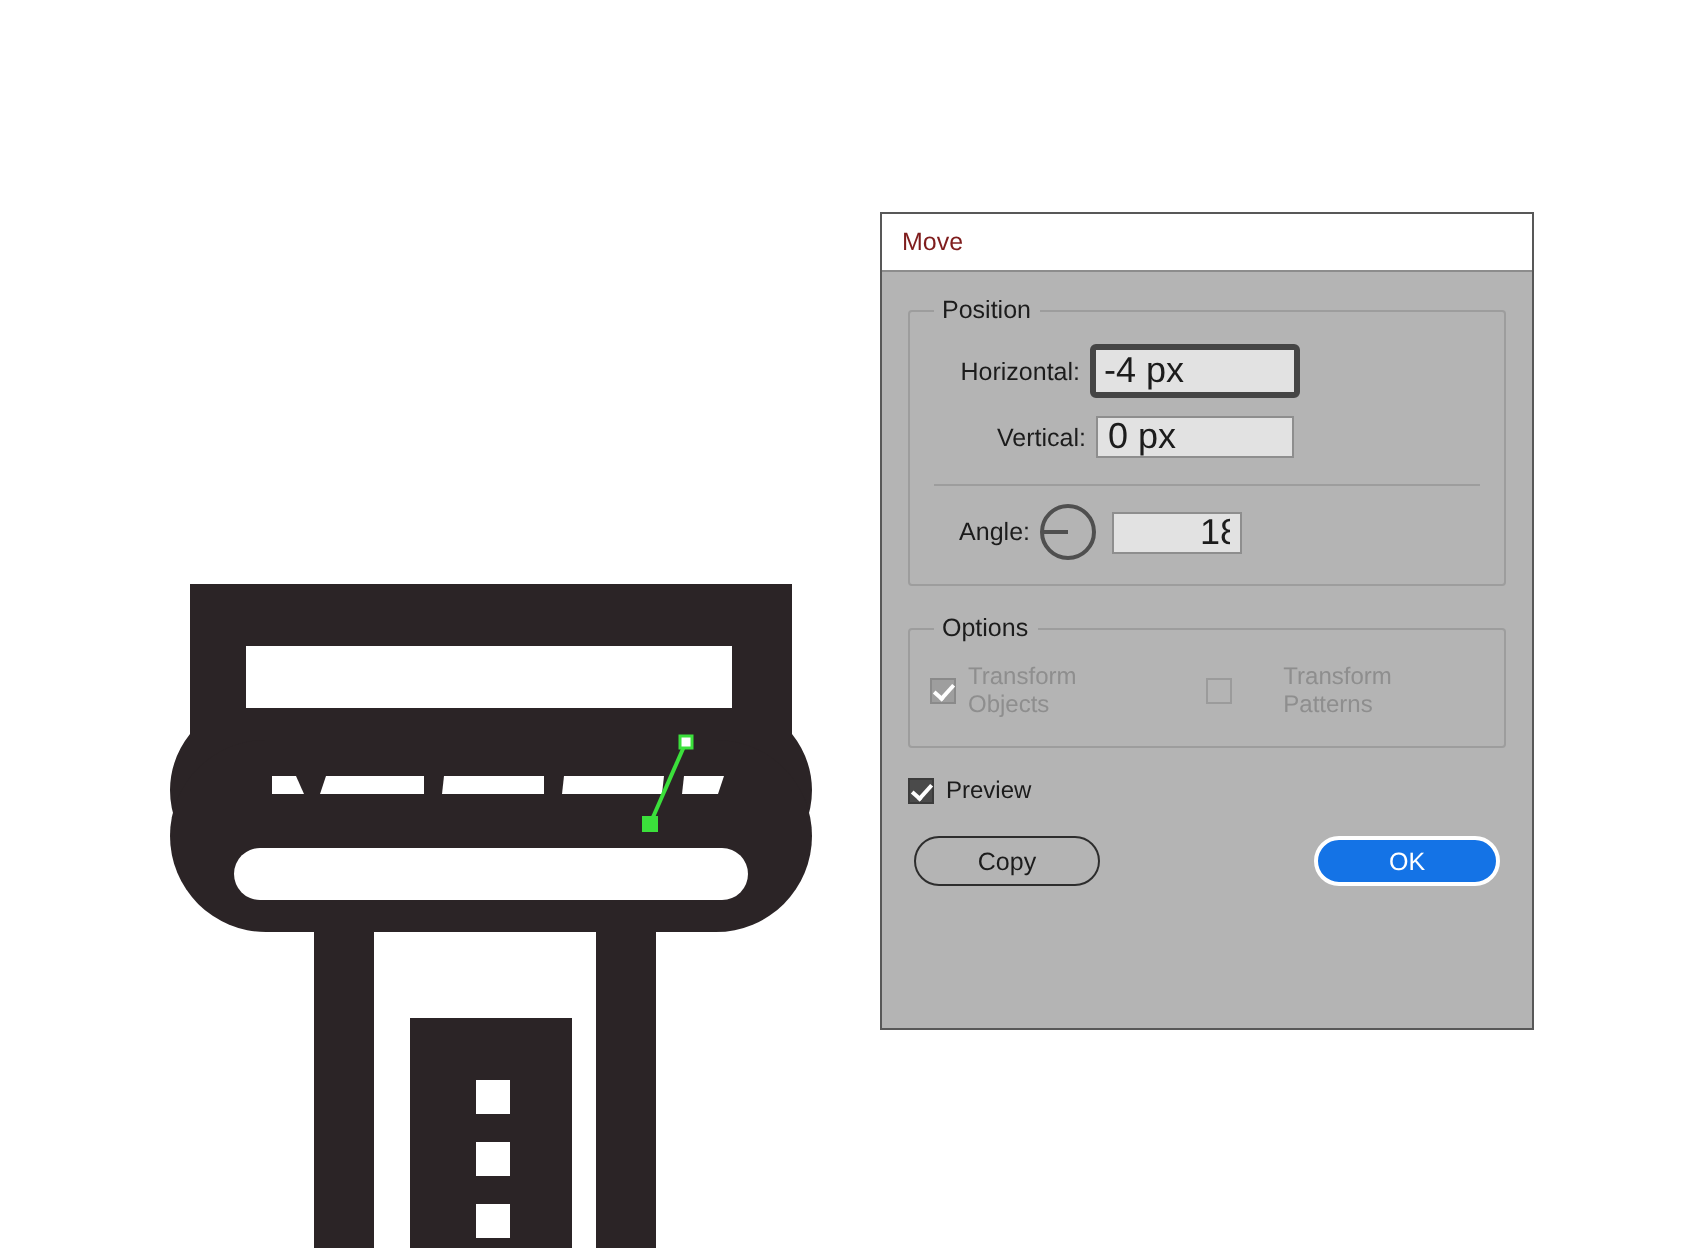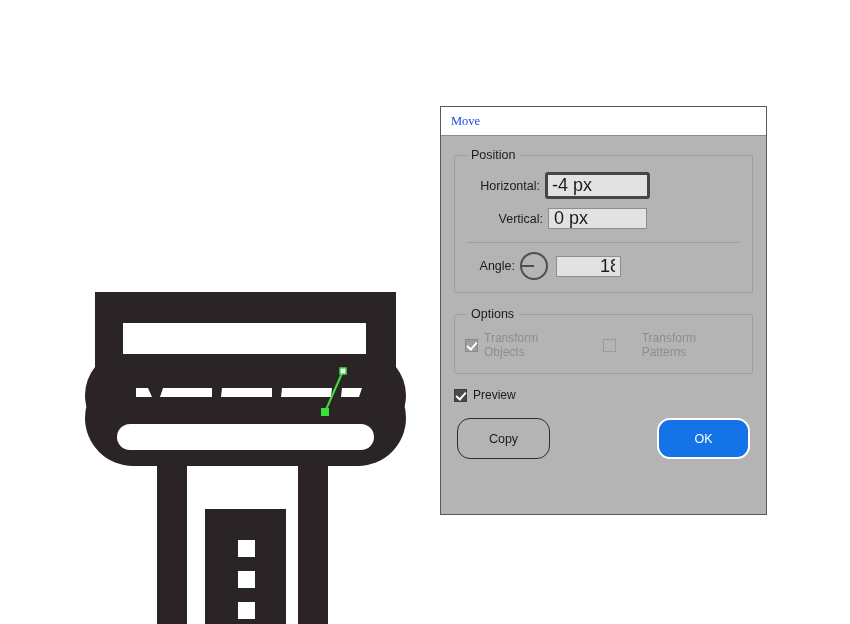--- a/index.html
+++ b/index.html
@@ -41,22 +41,21 @@
     height: 29px;
     background: #ffffff;
     border-bottom: 1px solid #8c8c8c;
     display: flex;
     align-items: center;
     padding-left: 10px;
     box-sizing: border-box;
   }
   #dialog-title-text {
     font-size: 12.5px;
-    color: #1d4ed8;
-    font-family: Liberation Serif, serif;
+    color: #7f1d1d;
   }
   #dialog-body {
     padding: 12px 13px 0 13px;
     box-sizing: border-box;
   }
 
   
   .group {
     border: 1px solid #9d9d9d;
     border-radius: 2px;
@@ -184,21 +183,21 @@
 
   
   #dialog-buttons {
     display: flex;
     align-items: center;
     justify-content: space-between;
     padding: 16px 16px 0 16px;
     box-sizing: border-box;
   }
   .btn {
-    height: 41px;
+    height: 25px;
     border-radius: 13px;
     box-sizing: border-box;
     font-size: 12.5px;
     font-family: "Liberation Sans", sans-serif;
     display: flex;
     align-items: center;
     justify-content: center;
     cursor: default;
     user-select: none;
   }

